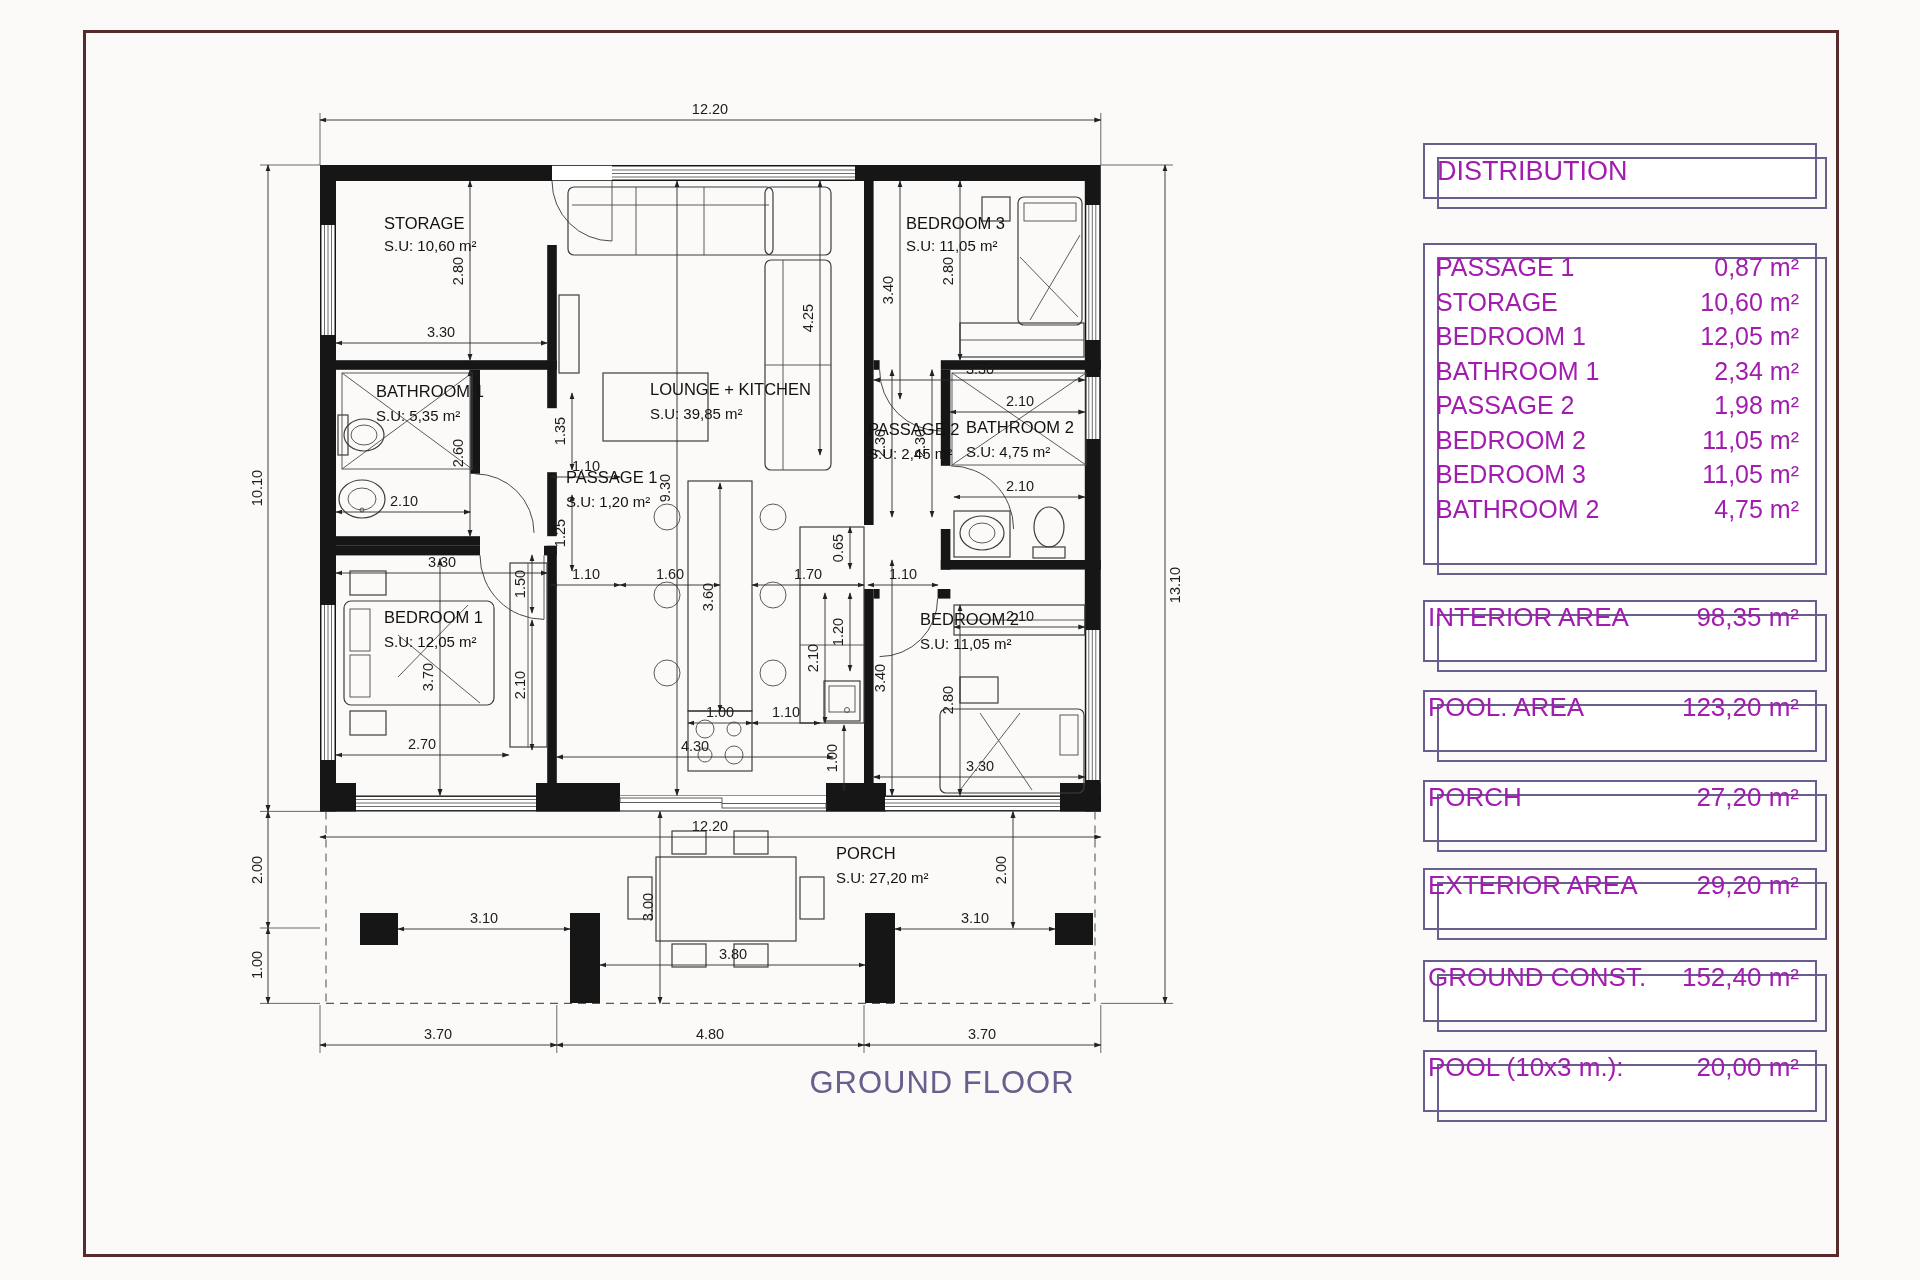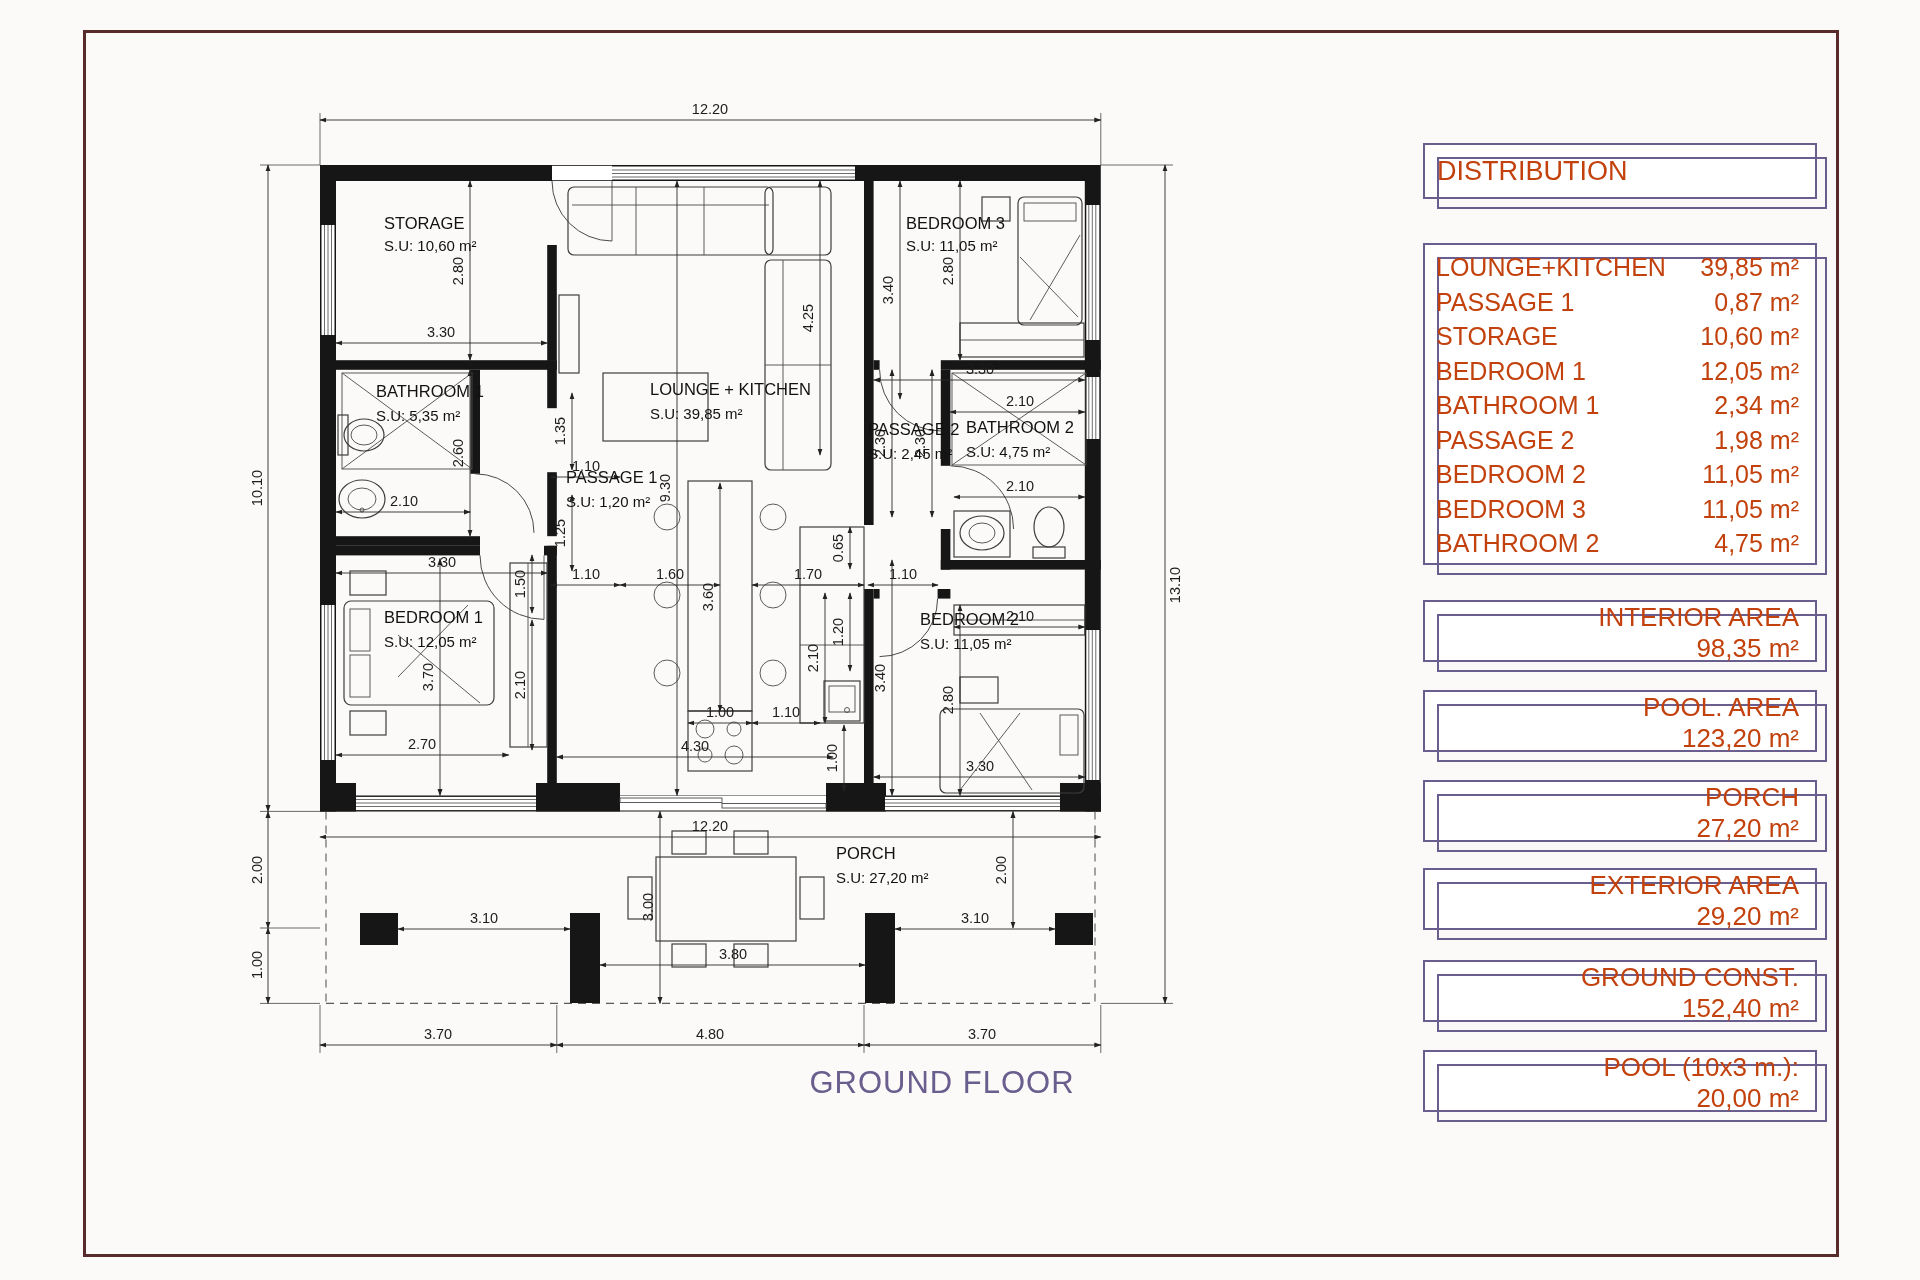--- a/index.html
+++ b/index.html
@@ -18,30 +18,30 @@
   .dim{stroke:#2b2b2b;stroke-width:0.9;fill:none;
        marker-start:url(#ar);marker-end:url(#ar);}
   .ext{stroke:#2b2b2b;stroke-width:0.7;}
   .dimt{font-size:14.5px;fill:#1c1c1c;}
   .room{font-size:16.5px;fill:#111;}
   .su{font-size:15px;fill:#111;}
   .ttl{font-size:31px;fill:#695e8d;letter-spacing:1px;}
   text{font-family:"Liberation Sans",sans-serif;}
   
   .pbox{position:absolute;left:1423px;width:394px;background:#fff;
-        border:2px solid #695e8d;box-sizing:border-box;z-index:0;color:#c2410c;}
+        border:2px solid #695e8d;box-sizing:border-box;z-index:0;color:#a21caf;}
   .pbox::after{content:"";position:absolute;z-index:-1;left:12px;top:12px;
         width:100%;height:100%;border:2px solid #695e8d;box-sizing:border-box;}
   .pbox-header{top:143px;height:56px;display:flex;align-items:center;
         padding:0 12px;font-size:27px;}
   .pbox-table{top:243px;height:322px;padding:5px 0;}
   .trow{display:flex;justify-content:space-between;align-items:center;
         padding:0 16px 0 11px;font-size:25px;line-height:34.5px;}
-  .sumbox{height:62px;display:flex;align-items:flex-end;
-        justify-content:space-between;padding:0 16px 0 3px;font-size:26px;flex-direction:column;}
+  .sumbox{height:62px;display:flex;align-items:flex-start;
+        justify-content:space-between;padding:0 16px 0 3px;font-size:26px;}
 </style>
 </head>
 <body>
 
 <div class="frame"></div>
 
 <svg id="plan" viewBox="-85 -75 965 1060">
   <defs>
     <marker id="ar" viewBox="0 0 10 10" refX="9" refY="5" markerWidth="8" markerHeight="8" orient="auto-start-reverse">
       <path d="M0,1.5 L10,5 L0,8.5 z" fill="#222"></path>
@@ -382,24 +382,20 @@
 
   <text class="ttl" x="622" y="928" text-anchor="middle">GROUND FLOOR</text>
 </svg>
 
 <div class="pbox pbox-header">
   <span>DISTRIBUTION</span>
 </div>
 
 <div class="pbox pbox-table">
   <div class="trow">
-    <span>LOUNGE+KITCHEN</span>
-    <span>39,85 m²</span>
-  </div>
-  <div class="trow">
     <span>PASSAGE 1</span>
     <span>0,87 m²</span>
   </div>
   <div class="trow">
     <span>STORAGE</span>
     <span>10,60 m²</span>
   </div>
   <div class="trow">
     <span>BEDROOM 1</span>
     <span>12,05 m²</span>

